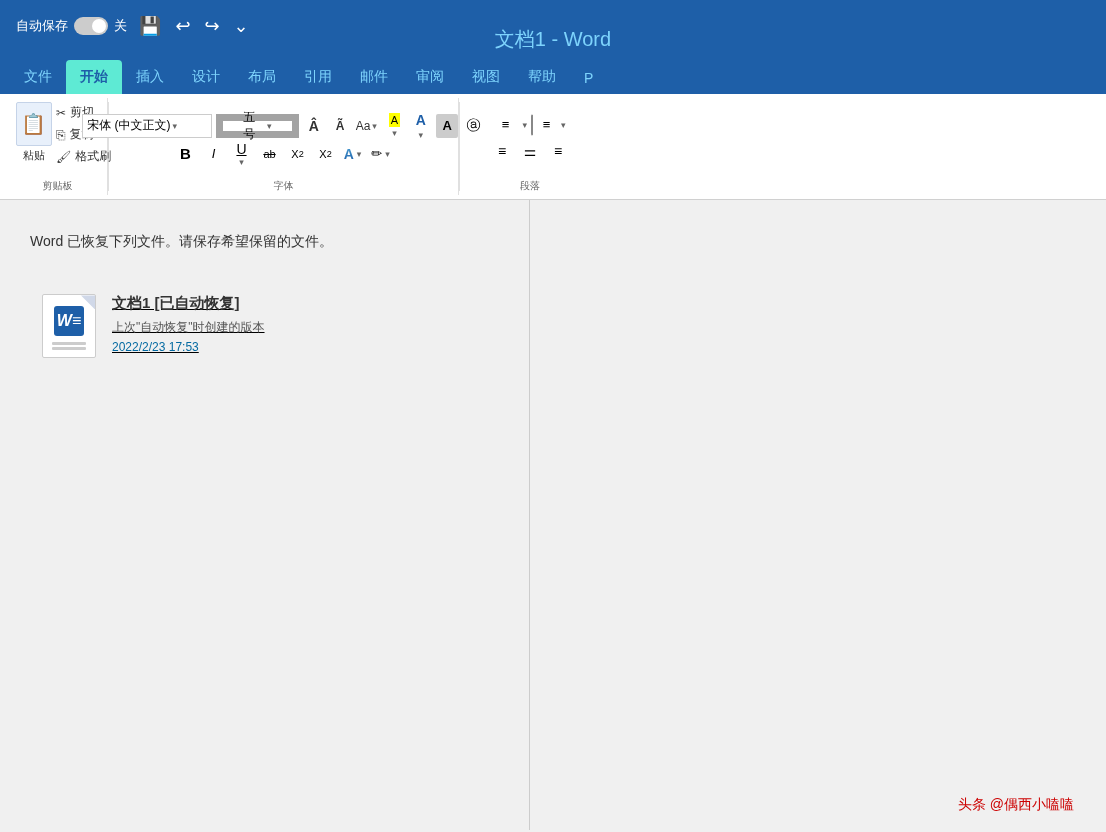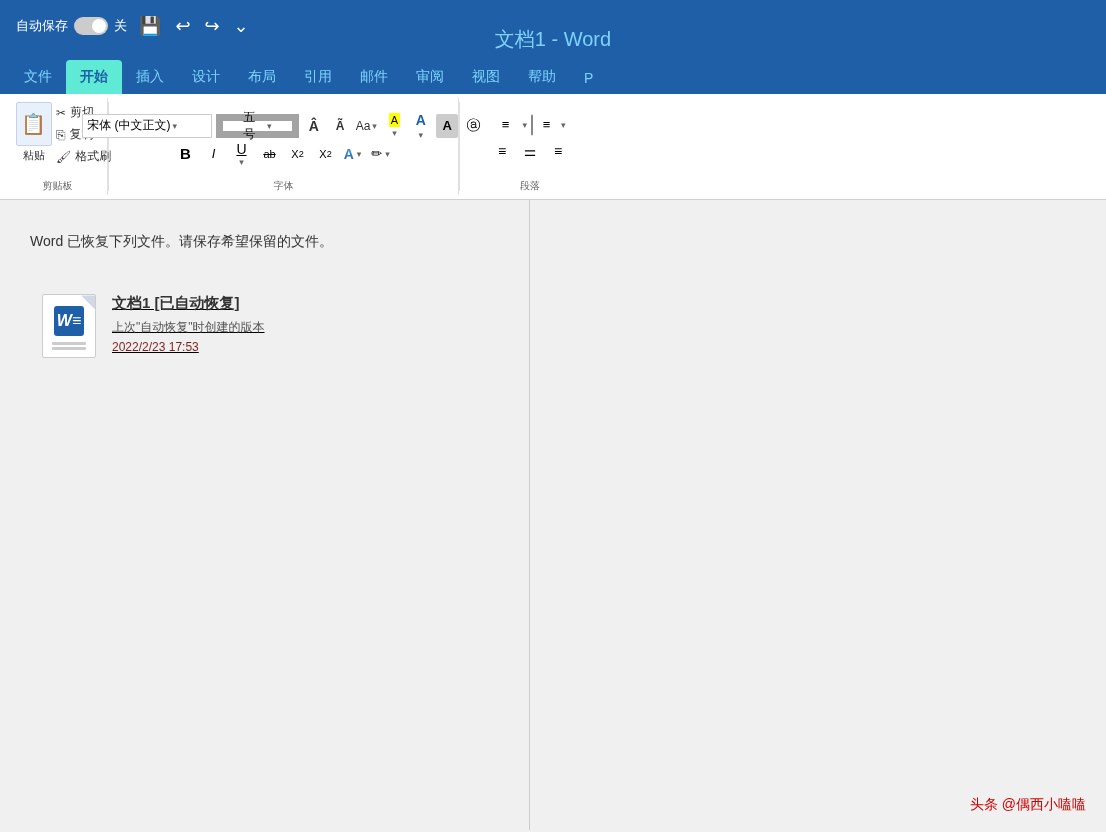--- a/index.html
+++ b/index.html
@@ -341,34 +341,34 @@
       color: #333;
       margin-bottom: 6px;
     }
     .recovery-file-subtitle {
       font-size: 12px;
       color: #555;
       margin-bottom: 4px;
     }
     .recovery-file-date {
       font-size: 12px;
-      color: #7f1d1d;
+      color: #0369a1;
     }
 
     
     .doc-area {
       flex: 1;
       background: #f0f0f0;
     }
 
     
     .watermark {
       position: absolute;
       bottom: 16px;
-      right: 20px;
+      right: 32px;
       font-size: 14px;
       color: #cc0000;
       font-family: 'Microsoft YaHei', sans-serif;
     }
 
     
     .group-divider {
       width: 1px;
       background: #e0e0e0;
       align-self: stretch;

